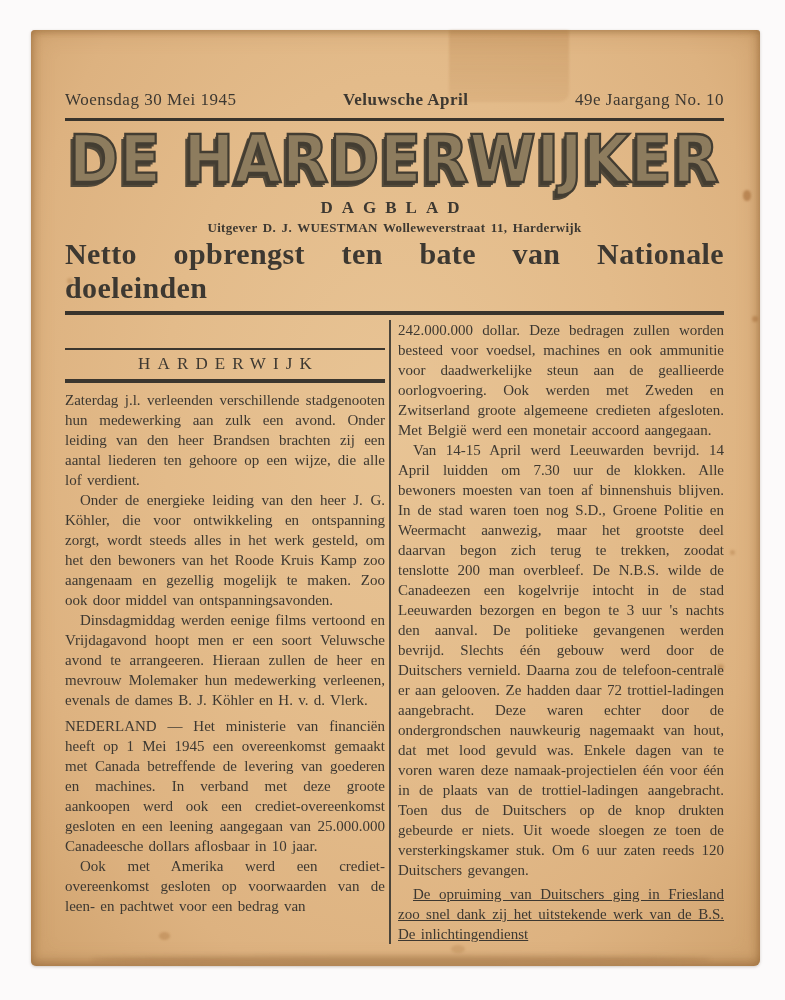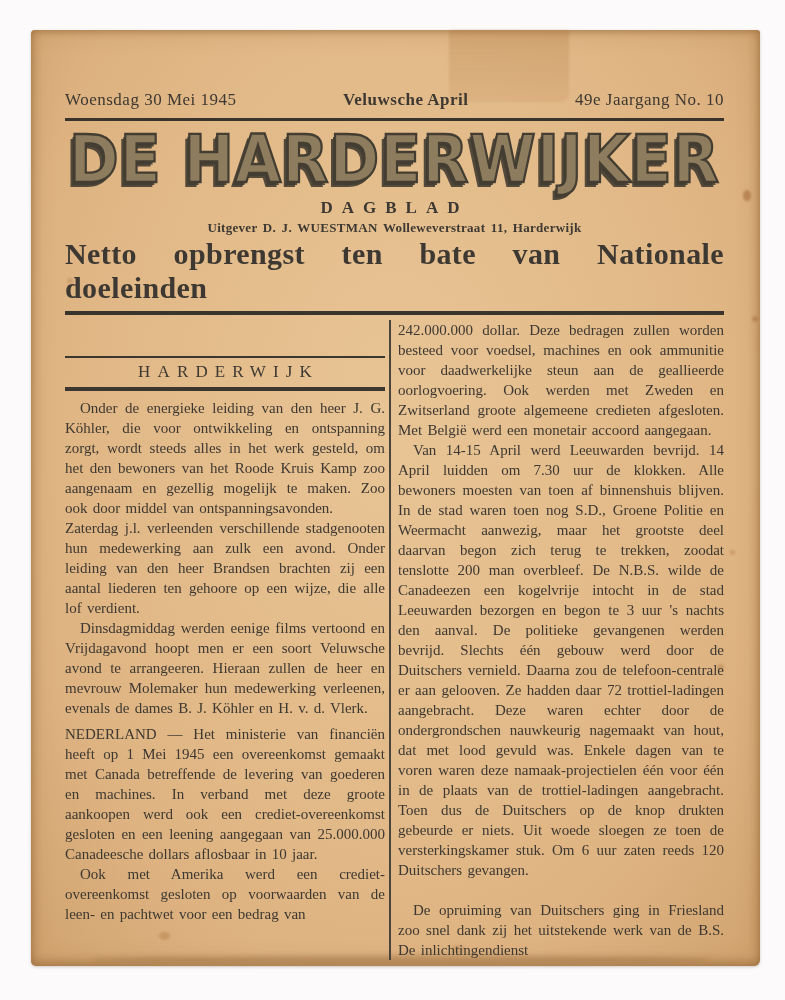--- a/index.html
+++ b/index.html
@@ -141,21 +141,21 @@
   }
   .par {
     margin: 0;
     font-size: 15px;
     line-height: 20px;
     text-align: justify;
     word-spacing: 1.5px;
   }
   .par.indent { text-indent: 15px; }
   .par.gap-top { margin-top: 6px; }
-  .par.gap-top-sm { margin-top: 20px; }
+  .par.gap-top-sm { margin-top: 4px; text-decoration: underline; }
 </style>
 </head>
 <body>
 
 <div class="scan">
   <div class="paper">
 
     <div class="tape-stain"></div>
     <div class="spot spot-1"></div>
     <div class="spot spot-2"></div>
@@ -180,22 +180,22 @@
       <div class="masthead-subtitle">DAGBLAD</div>
       <div class="masthead-publisher">Uitgever D. J. WUESTMAN Wolleweverstraat 11, Harderwijk</div>
       <div class="masthead-tagline">Netto opbrengst ten bate van Nationale doeleinden</div>
 
       <hr class="rule-thick">
 
       <div class="columns">
 
         <div class="col-left">
           <div class="section-head">HARDERWIJK</div>
+          <p class="par">Zaterdag j.l. verleenden verschillende stadgenooten hun medewerking aan zulk een avond. Onder leiding van den heer Brandsen brachten zij een aantal liederen ten gehoore op een wijze, die alle lof verdient.</p>
           <p class="par indent">Onder de energieke leiding van den heer J. G. Köhler, die voor ontwikkeling en ontspanning zorgt, wordt steeds alles in het werk gesteld, om het den bewoners van het Roode Kruis Kamp zoo aangenaam en gezellig mogelijk te maken. Zoo ook door middel van ontspanningsavonden.</p>
-          <p class="par">Zaterdag j.l. verleenden verschillende stadgenooten hun medewerking aan zulk een avond. Onder leiding van den heer Brandsen brachten zij een aantal liederen ten gehoore op een wijze, die alle lof verdient.</p>
           <p class="par indent">Dinsdagmiddag werden eenige films vertoond en Vrijdagavond hoopt men er een soort Veluwsche avond te arrangeeren. Hieraan zullen de heer en mevrouw Molemaker hun medewerking verleenen, evenals de dames B. J. Köhler en H. v. d. Vlerk.</p>
           <p class="par gap-top">NEDERLAND — Het ministerie van financiën heeft op 1 Mei 1945 een overeenkomst gemaakt met Canada betreffende de levering van goederen en machines. In verband met deze groote aankoopen werd ook een crediet-overeenkomst gesloten en een leening aangegaan van 25.000.000 Canadeesche dollars aflosbaar in 10 jaar.</p>
           <p class="par indent">Ook met Amerika werd een crediet-overeenkomst gesloten op voorwaarden van de leen- en pachtwet voor een bedrag van</p>
         </div>
 
         <div class="col-divider"></div>
 
         <div class="col-right">
           <p class="par">242.000.000 dollar. Deze bedragen zullen worden besteed voor voedsel, machines en ook ammunitie voor daadwerkelijke steun aan de geallieerde oorlogvoering. Ook werden met Zweden en Zwitserland groote algemeene credieten afgesloten. Met België werd een monetair accoord aangegaan.</p>
           <p class="par indent">Van 14-15 April werd Leeuwarden bevrijd. 14 April luidden om 7.30 uur de klokken. Alle bewoners moesten van toen af binnenshuis blijven. In de stad waren toen nog S.D., Groene Politie en Weermacht aanwezig, maar het grootste deel daarvan begon zich terug te trekken, zoodat tenslotte 200 man overbleef. De N.B.S. wilde de Canadeezen een kogelvrije intocht in de stad Leeuwarden bezorgen en begon te 3 uur 's nachts den aanval. De politieke gevangenen werden bevrijd. Slechts één gebouw werd door de Duitschers vernield. Daarna zou de telefoon-centrale er aan gelooven. Ze hadden daar 72 trottiel-ladingen aangebracht. Deze waren echter door de ondergrondschen nauwkeurig nagemaakt van hout, dat met lood gevuld was. Enkele dagen van te voren waren deze namaak-projectielen één voor één in de plaats van de trottiel-ladingen aangebracht. Toen dus de Duitschers op de knop drukten gebeurde er niets. Uit woede sloegen ze toen de versterkingskamer stuk. Om 6 uur zaten reeds 120 Duitschers gevangen.</p>

